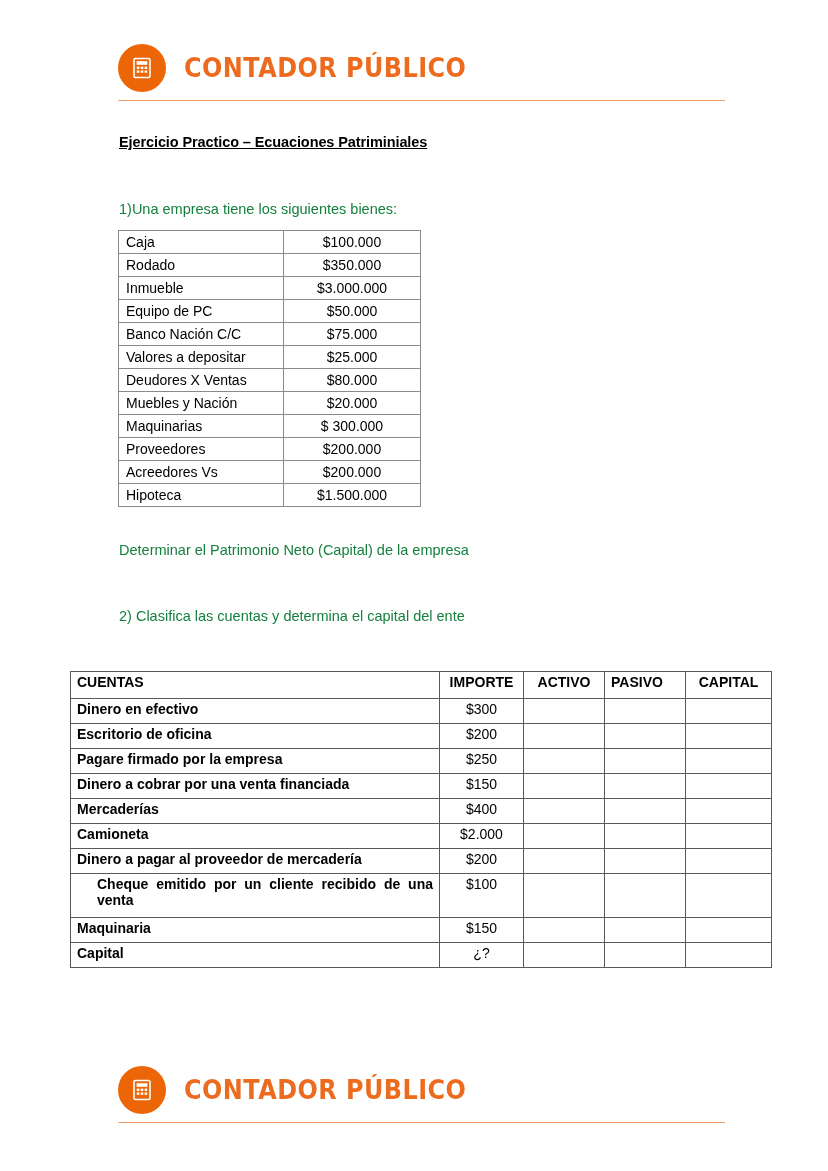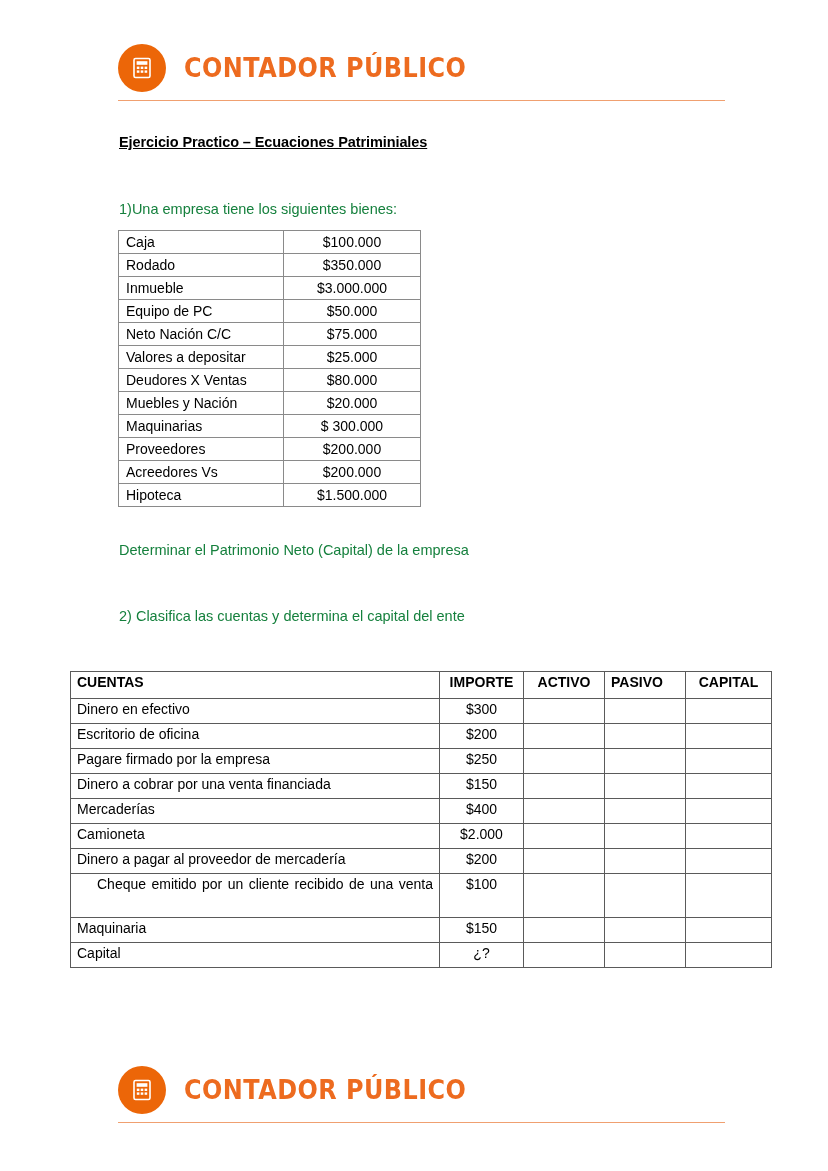--- a/index.html
+++ b/index.html
@@ -128,20 +128,21 @@
   }
   .table2 th.h-cuentas { text-align: left; width: 356px; }
   .table2 th.h-importe { text-align: center; width: 71px; }
   .table2 th.h-activo  { text-align: center; width: 68px; }
   .table2 th.h-pasivo  { text-align: left; width: 68px; }
   .table2 th.h-capital { text-align: center; width: 73px; }
 
   .table2 td.c-name {
     text-align: left;
     height: 19px;
+    font-weight: bold;
   }
   .table2 td.c-name.justify {
     text-align: justify;
     text-align-last: justify;
   }
   .table2 td.c-amount { text-align: center; }
   .table2 td.c-blank  { text-align: center; }
 </style>
 </head>
 <body>
@@ -181,21 +182,21 @@
       </tr>
       <tr>
         <td class="col-concept">Inmueble</td>
         <td class="col-amount">$3.000.000</td>
       </tr>
       <tr>
         <td class="col-concept">Equipo de PC</td>
         <td class="col-amount">$50.000</td>
       </tr>
       <tr>
-        <td class="col-concept">Neto Nación C/C</td>
+        <td class="col-concept">Banco Nación C/C</td>
         <td class="col-amount">$75.000</td>
       </tr>
       <tr>
         <td class="col-concept">Valores a depositar</td>
         <td class="col-amount">$25.000</td>
       </tr>
       <tr>
         <td class="col-concept">Deudores X Ventas</td>
         <td class="col-amount">$80.000</td>
       </tr>

